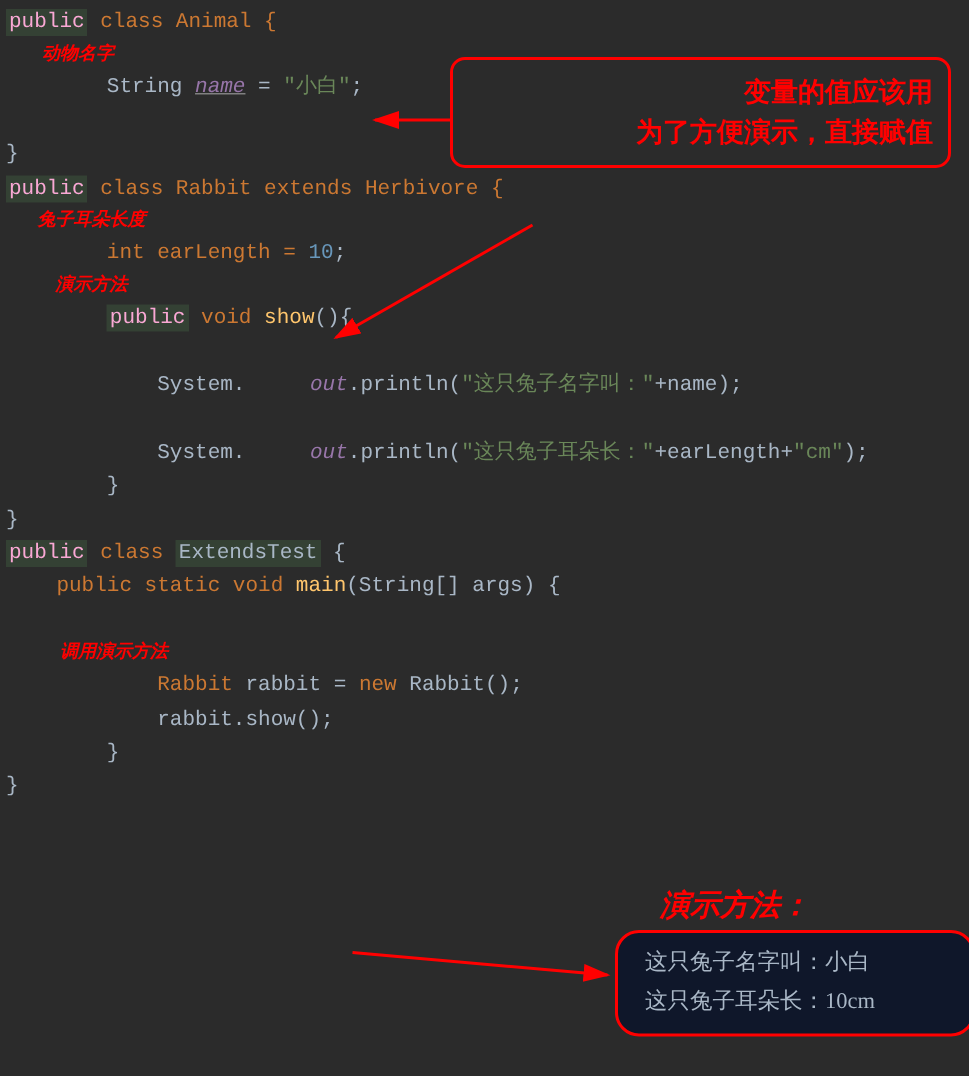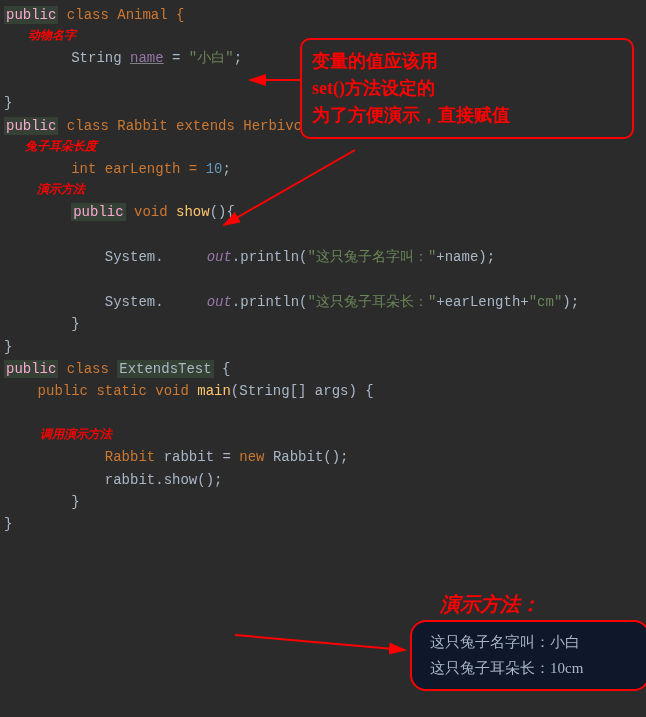--- a/index.html
+++ b/index.html
@@ -27,21 +27,21 @@
   .hl-public {
     background: #344134;
     color: #f9a8d4;
     padding: 1px 2px;
   }
   .kw { color: #cc7832; }
   .clsname-bg { background: #344134; padding: 1px 2px; }
   .str { color: #6a8759; }
   .num { color: #6897bb; }
   .field { color: #9876aa; }
-  .underline { text-decoration: underline; text-decoration-color: #808080; }
+  .underline { text-decoration: underline; text-decoration-color: #808080; font-style: italic; }
   .method { color: #ffc66d; }
   .static-field { color: #9876aa; font-style: italic; margin-left: 43px; }
   .ann-red {
     color: #ff0000;
     font-family: "KaiTi", "STKaiti", serif;
     font-size: 12px;
     font-style: italic;
     font-weight: bold;
   }
   .ann-box {
@@ -102,23 +102,22 @@
 <div class="line"><span class="hl-public">public</span><span class="kw"> class </span><span class="clsname-bg">ExtendsTest</span><span> {</span></div>
 <div class="line"><span class="kw">    public static void </span><span class="method">main</span><span>(String[] args) {</span></div>
 <div class="line">&nbsp;</div>
 <div class="line ann-red">            调用演示方法</div>
 <div class="line"><span class="kw">            Rabbit </span><span>rabbit = </span><span class="kw">new </span><span>Rabbit();</span></div>
 <div class="line">            rabbit.show();</div>
 <div class="line">        }</div>
 <div class="line">}</div>
 </div>
 
-<div class="ann-box" style="top:38px; left:300px; width:310px;">
+<div class="ann-box" style="top:38px; left:300px; width:310px;text-align:right;">
   <div>变量的值应该用</div>
-  <div>set()方法设定的</div>
   <div>为了方便演示，直接赋值</div>
 </div>
 
 <div class="ann-red" style="position:absolute; top:588px; left:440px; font-size:20px;">演示方法：</div>
 
 <div class="output-box" style="top:620px; left:410px; width:200px;">
   <div>这只兔子名字叫：小白</div>
   <div>这只兔子耳朵长：10cm</div>
 </div>
 

